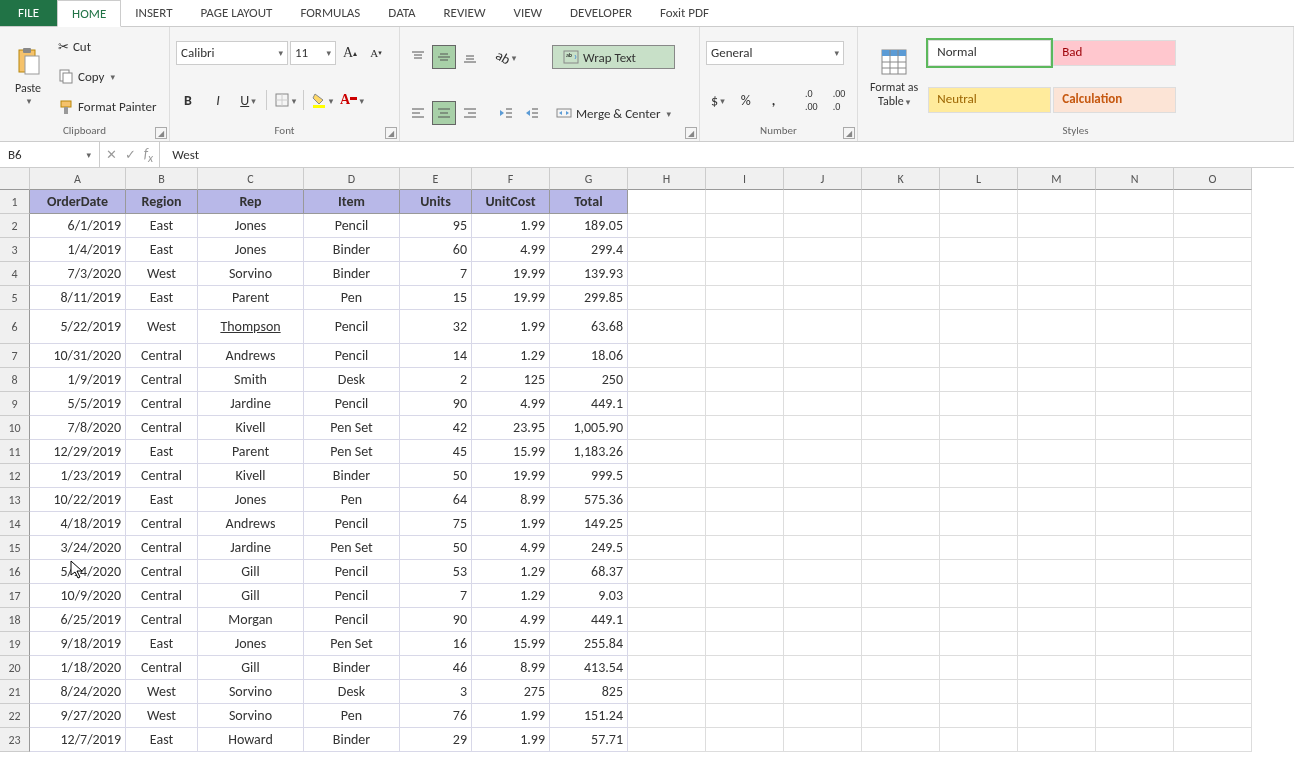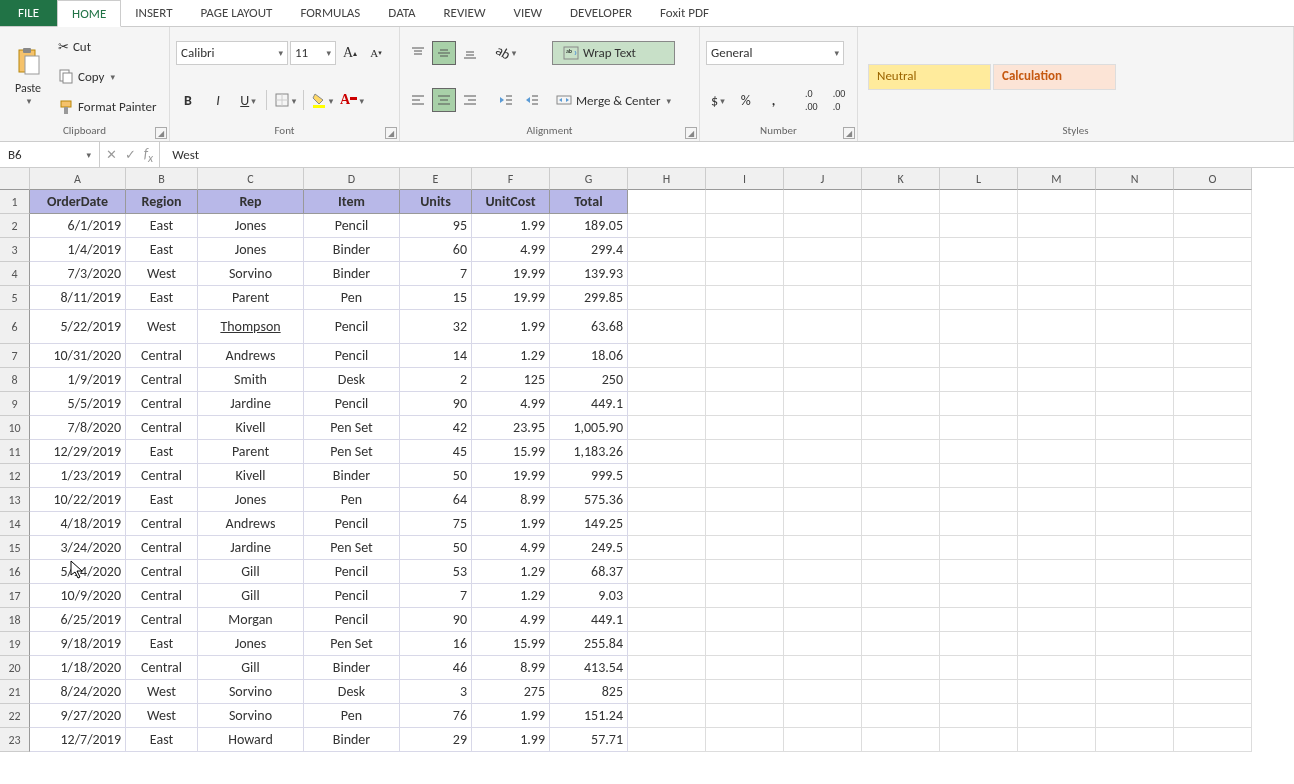--- a/index.html
+++ b/index.html
@@ -248,21 +248,20 @@
               <svg width="16" height="16">
                 <rect x="1" y="4" width="14" height="8" fill="none" stroke="#888"></rect>
                 <path d="M3 8 L6 6 L6 10 Z M13 8 L10 6 L10 10 Z" fill="#5b9bd5"></path>
               </svg>
             </span>
             <span>Merge &amp; Center</span>
             <span class="dd">▾</span>
           </div>
       </div>
     </div>
-    <div class="group-label">Alignment</div>
     <div class="dlg">◢</div>
   </div>
 
   <div class="group" style="width:158px">
     <div class="group-body col" style="gap:4px">
       <div class="sel" style="width:138px">
           <span>General</span>
           <span class="dd">▾</span>
         </div>
       <div class="row" style="gap:4px">
@@ -275,21 +274,39 @@
         <div class="sbtn" style="font-size:10px">.0<br>.00</div>
         <div class="sbtn" style="font-size:10px">.00<br>.0</div>
       </div>
     </div>
     <div class="group-label">Number</div>
     <div class="dlg">◢</div>
   </div>
 
   <div class="group" style="flex:1">
     <div class="group-body">
+      <div class="vbtn">
+        <div class="ico">
+            <svg width="32" height="32">
+              <rect x="4" y="4" width="24" height="24" fill="#fff" stroke="#888"></rect>
+              <rect x="4" y="4" width="24" height="6" fill="#5b9bd5"></rect>
+              <line x1="12" y1="4" x2="12" y2="28" stroke="#888"></line>
+              <line x1="20" y1="4" x2="20" y2="28" stroke="#888"></line>
+              <line x1="4" y1="16" x2="28" y2="16" stroke="#888"></line>
+              <line x1="4" y1="22" x2="28" y2="22" stroke="#888"></line>
+            </svg>
+          </div>
+        <span>Format as</span>
+          <span><span>Table</span><span class="dd">▾</span></span>
+      </div>
       <div class="col" style="margin-left:4px;gap:2px">
+        <div class="row">
+          <div class="stylecell" style="background:#fff;outline:2px solid #5cb85c">Normal</div>
+          <div class="stylecell" style="background:#ffc7ce;color:#9c0006">Bad</div>
+        </div>
         <div class="row">
           <div class="stylecell" style="background:#ffeb9c;color:#9c6500">Neutral</div>
           <div class="stylecell" style="background:#fce4d6;color:#c65911;font-weight:bold">Calculation</div>
         </div>
       </div>
     </div>
     <div class="group-label">Styles</div>
   </div>
 </div>
 

